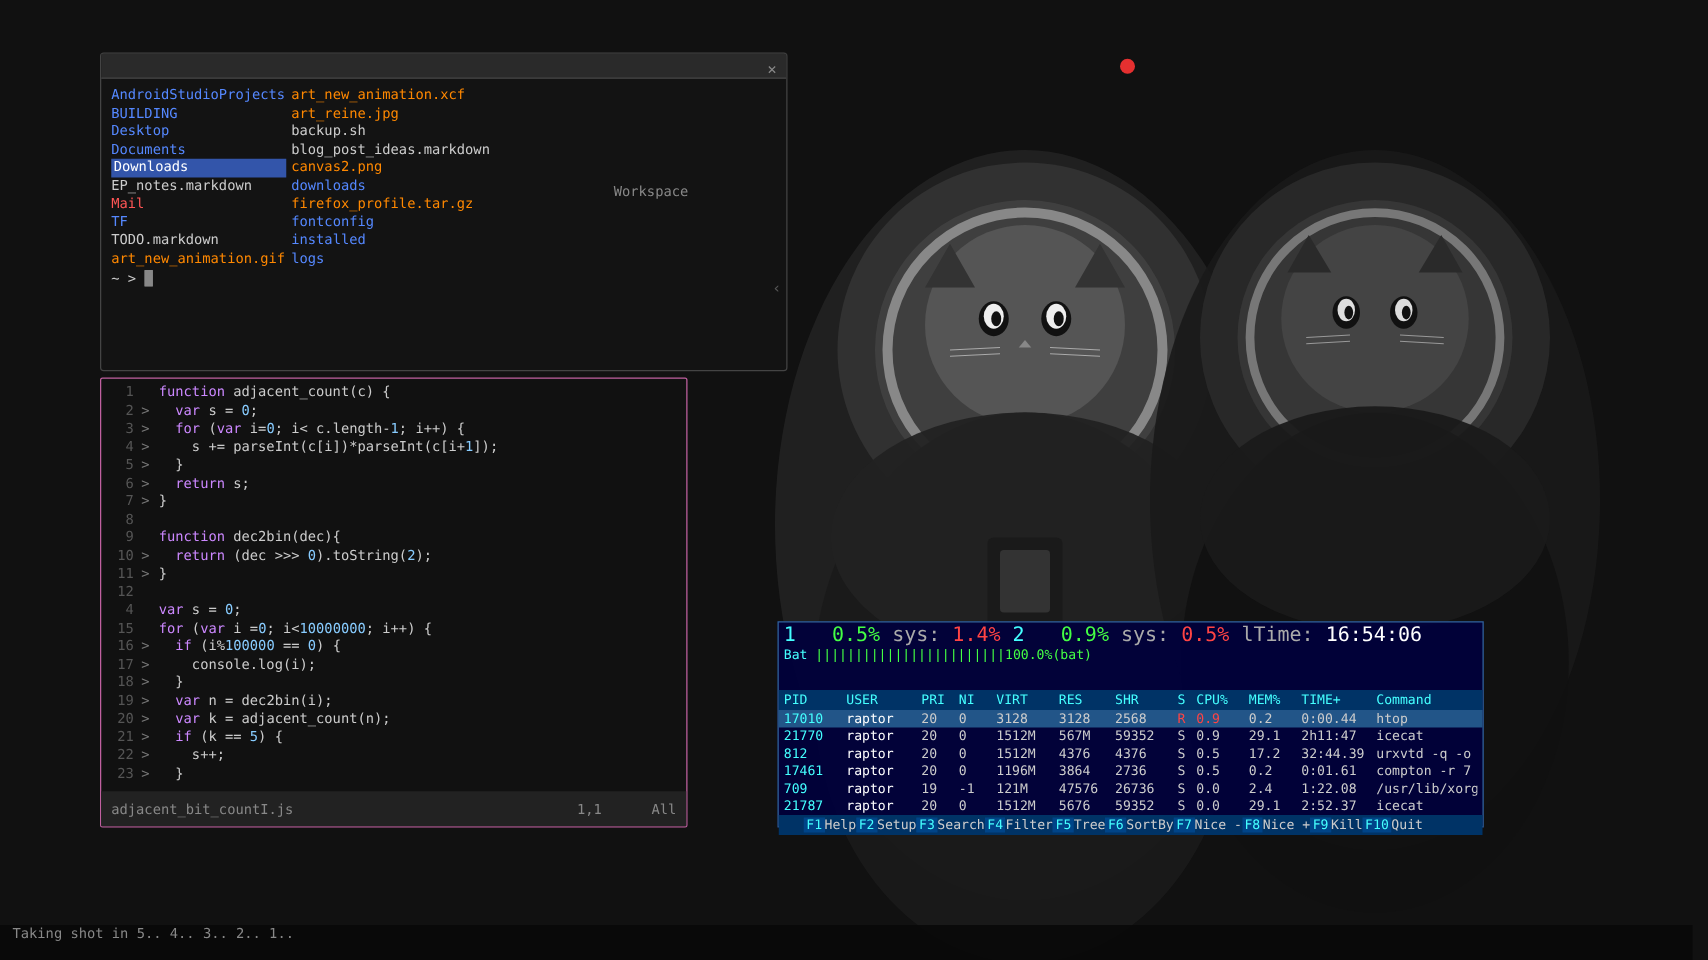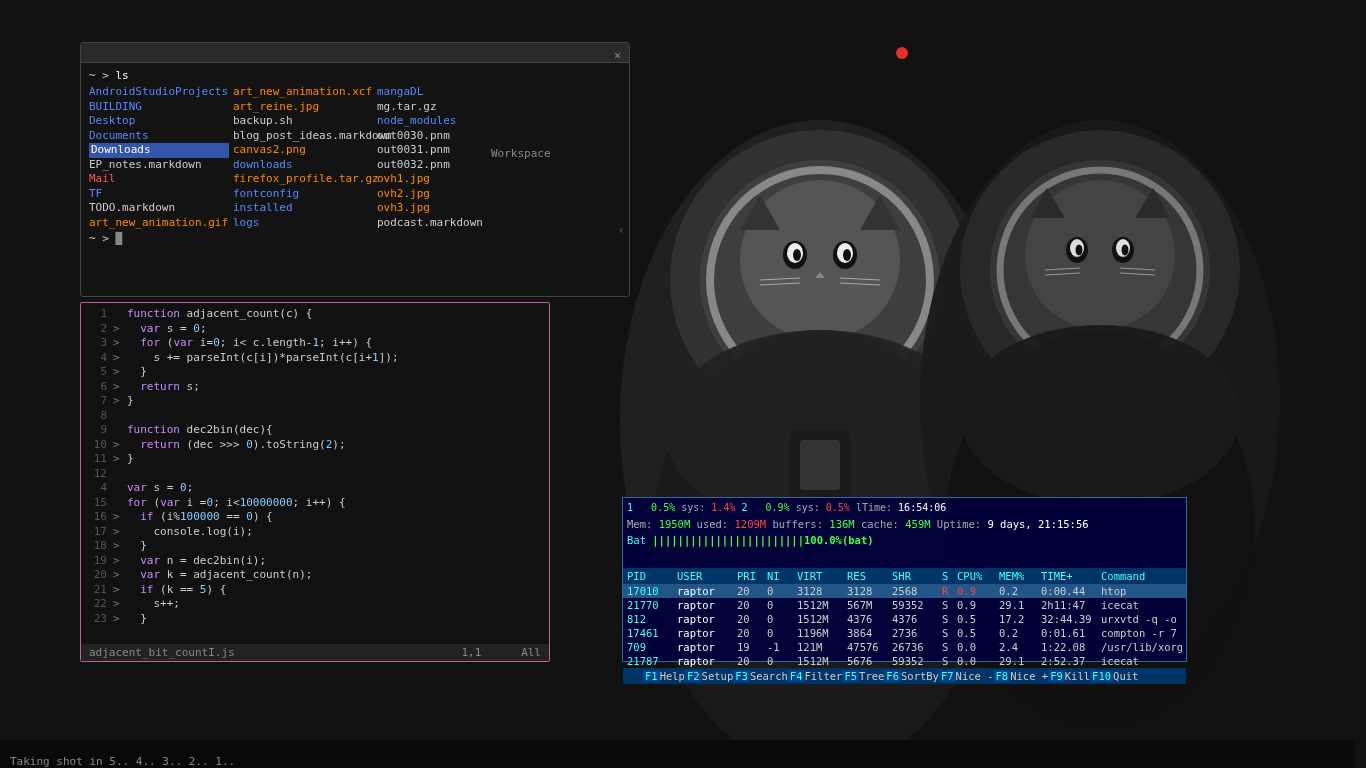--- a/index.html
+++ b/index.html
@@ -137,21 +137,21 @@
     .kw-for { color: #cc88ff; }
     .kw-return { color: #cc88ff; }
     .kw-if { color: #cc88ff; }
     .str-num { color: #88ccff; }
 
     .editor-statusbar {
       position: absolute;
       bottom: 0;
       left: 0;
       right: 0;
-      height: 17px;
+      height: 28px;
       background: #222;
       display: flex;
       align-items: center;
       padding: 0 8px;
       font-size: 11px;
       color: #888;
       justify-content: space-between;
     }
 
     
@@ -239,21 +239,21 @@
 
     
     .taskbar {
       position: absolute;
       bottom: 0;
       left: 0;
       right: 12px;
       height: 28px;
       background: rgba(10, 10, 10, 0.95);
       display: flex;
-      align-items: flex-end;
+      align-items: flex-start;
       padding: 0 10px;
       font-size: 11px;
       color: #888;
     }
 
     .taskbar-text {
       color: #888;
     }
 
     
@@ -330,24 +330,20 @@
   </svg>
 </div>
 
 <div class="red-dot"></div>
 
 <div class="terminal-top">
   <div class="terminal-top-bar">
     <span class="terminal-close">✕</span>
   </div>
   <div class="terminal-content">
-    <div style="margin-bottom:2px;">
-      <span class="t-prompt">~ &gt; </span>
-      <span class="t-cmd">ls</span>
-    </div>
     <div class="ls-grid">
 
       <div class="ls-col">
         <span class="t-dir-blue">AndroidStudioProjects</span>
         <span class="t-dir-blue">BUILDING</span>
         <span class="t-dir-blue">Desktop</span>
         <span class="t-dir-blue">Documents</span>
         <span class="t-highlight-sel">Downloads</span>
         <span>EP_notes.markdown</span>
         <span class="t-dir-red">Mail</span>
@@ -362,32 +358,20 @@
         <span>backup.sh</span>
         <span>blog_post_ideas.markdown</span>
         <span class="t-file-orange">canvas2.png</span>
         <span class="t-dir-blue">downloads</span>
         <span class="t-file-orange">firefox_profile.tar.gz</span>
         <span class="t-dir-blue">fontconfig</span>
         <span class="t-dir-blue">installed</span>
         <span class="t-dir-blue">logs</span>
       </div>
 
-      <div class="ls-col">
-        <span class="t-dir-blue">mangaDL</span>
-        <span>mg.tar.gz</span>
-        <span class="t-dir-blue">node_modules</span>
-        <span>out0030.pnm</span>
-        <span>out0031.pnm</span>
-        <span>out0032.pnm</span>
-        <span class="t-file-orange">ovh1.jpg</span>
-        <span class="t-file-orange">ovh2.jpg</span>
-        <span class="t-file-orange">ovh3.jpg</span>
-        <span>podcast.markdown</span>
-      </div>
 
     </div>
     <div style="margin-top:2px;">
       <span class="t-prompt">~ &gt; </span>
       <span style="background:#888;color:#888;font-size:11px;">█</span>
     </div>
   </div>
 
   <div style="position:absolute;top:180px;right:4px;color:#555;font-size:12px;">‹</div>
 </div>
@@ -516,49 +500,37 @@
       <span>1,1</span>
       &nbsp;&nbsp;&nbsp;&nbsp;
       <span>All</span>
     </span>
   </div>
 </div>
 
 <div class="htop-window">
   <div class="htop-content">
 
-    <div class="htop-header" style="font-size:10px; line-height:14px;">
+    <div class="htop-header" style="font-size:16px; line-height:14px;">
       <span style="color:#44ffff;">1</span>
       <span style="color:#aaa;"> &nbsp; </span>
       <span style="color:#44ff44;">0.5%</span>
       <span style="color:#aaa;"> sys: </span>
       <span style="color:#ff4444;">1.4%</span>
       <span style="color:#44ffff;">2</span>
       <span style="color:#aaa;"> &nbsp; </span>
       <span style="color:#44ff44;">0.9%</span>
       <span style="color:#aaa;"> sys: </span>
       <span style="color:#ff4444;">0.5%</span>
       <span style="color:#aaa;"> lTime: </span>
       <span style="color:#fff;">16:54:06</span>
     </div>
     <div class="htop-header" style="font-size:10.5px; line-height:14px;">
-      <span style="color:#aaa;">Mem:</span>
-      <span style="color:#44ff44;">1950M</span>
-      <span style="color:#aaa;"> used:</span>
-      <span style="color:#ff4444;">1209M</span>
-      <span style="color:#aaa;"> buffers:</span>
-      <span style="color:#44ff44;">136M</span>
-      <span style="color:#aaa;"> cache:</span>
-      <span style="color:#44ff44;">459M</span>
-      <span style="color:#aaa;">Uptime: </span>
-      <span style="color:#fff;">9 days, 21:15:56</span>
-    </div>
-    <div class="htop-header" style="font-size:10.5px; line-height:14px;">
       <span style="color:#44ffff;">Bat</span>
-      <span style="color:#44ff44;font-weight:bold;">||||||||||||||||||||||||100.0%(bat)</span>
+      <span style="color:#44ff44;">||||||||||||||||||||||||100.0%(bat)</span>
     </div>
 
     <div class="htop-col-header">
       <span class="htop-cell pid" style="color:#44ffff;">PID</span>
       <span class="htop-cell user" style="color:#44ffff;">USER</span>
       <span class="htop-cell pri" style="color:#44ffff;">PRI</span>
       <span class="htop-cell ni" style="color:#44ffff;">NI</span>
       <span class="htop-cell virt" style="color:#44ffff;">VIRT</span>
       <span class="htop-cell res" style="color:#44ffff;">RES</span>
       <span class="htop-cell shr" style="color:#44ffff;">SHR</span>

